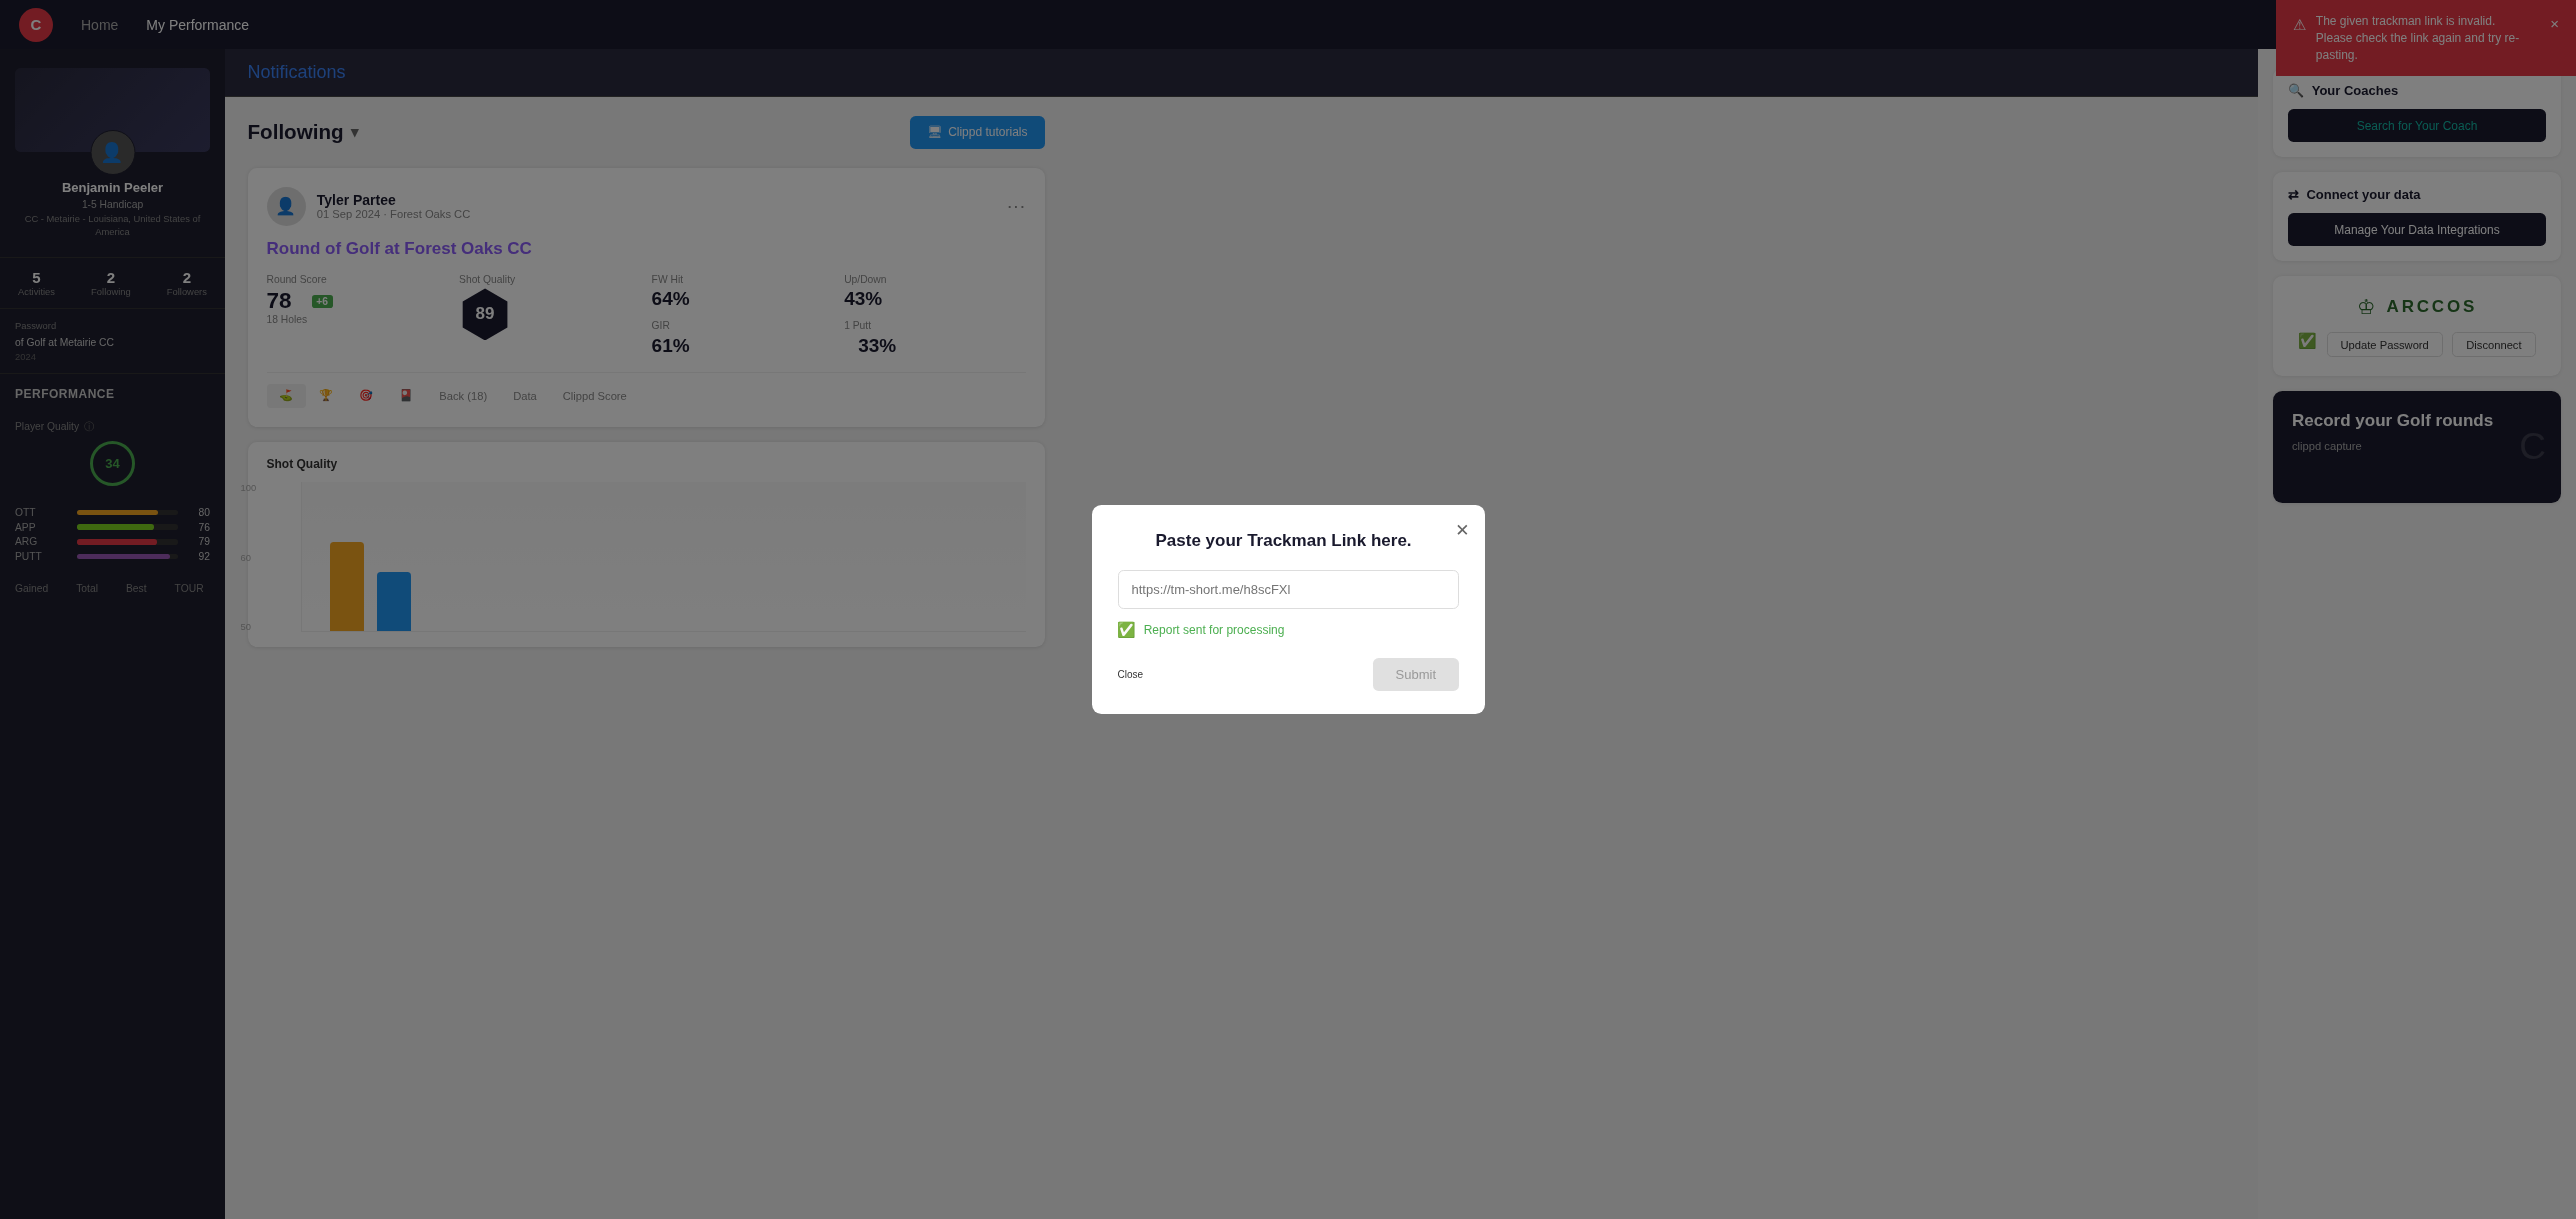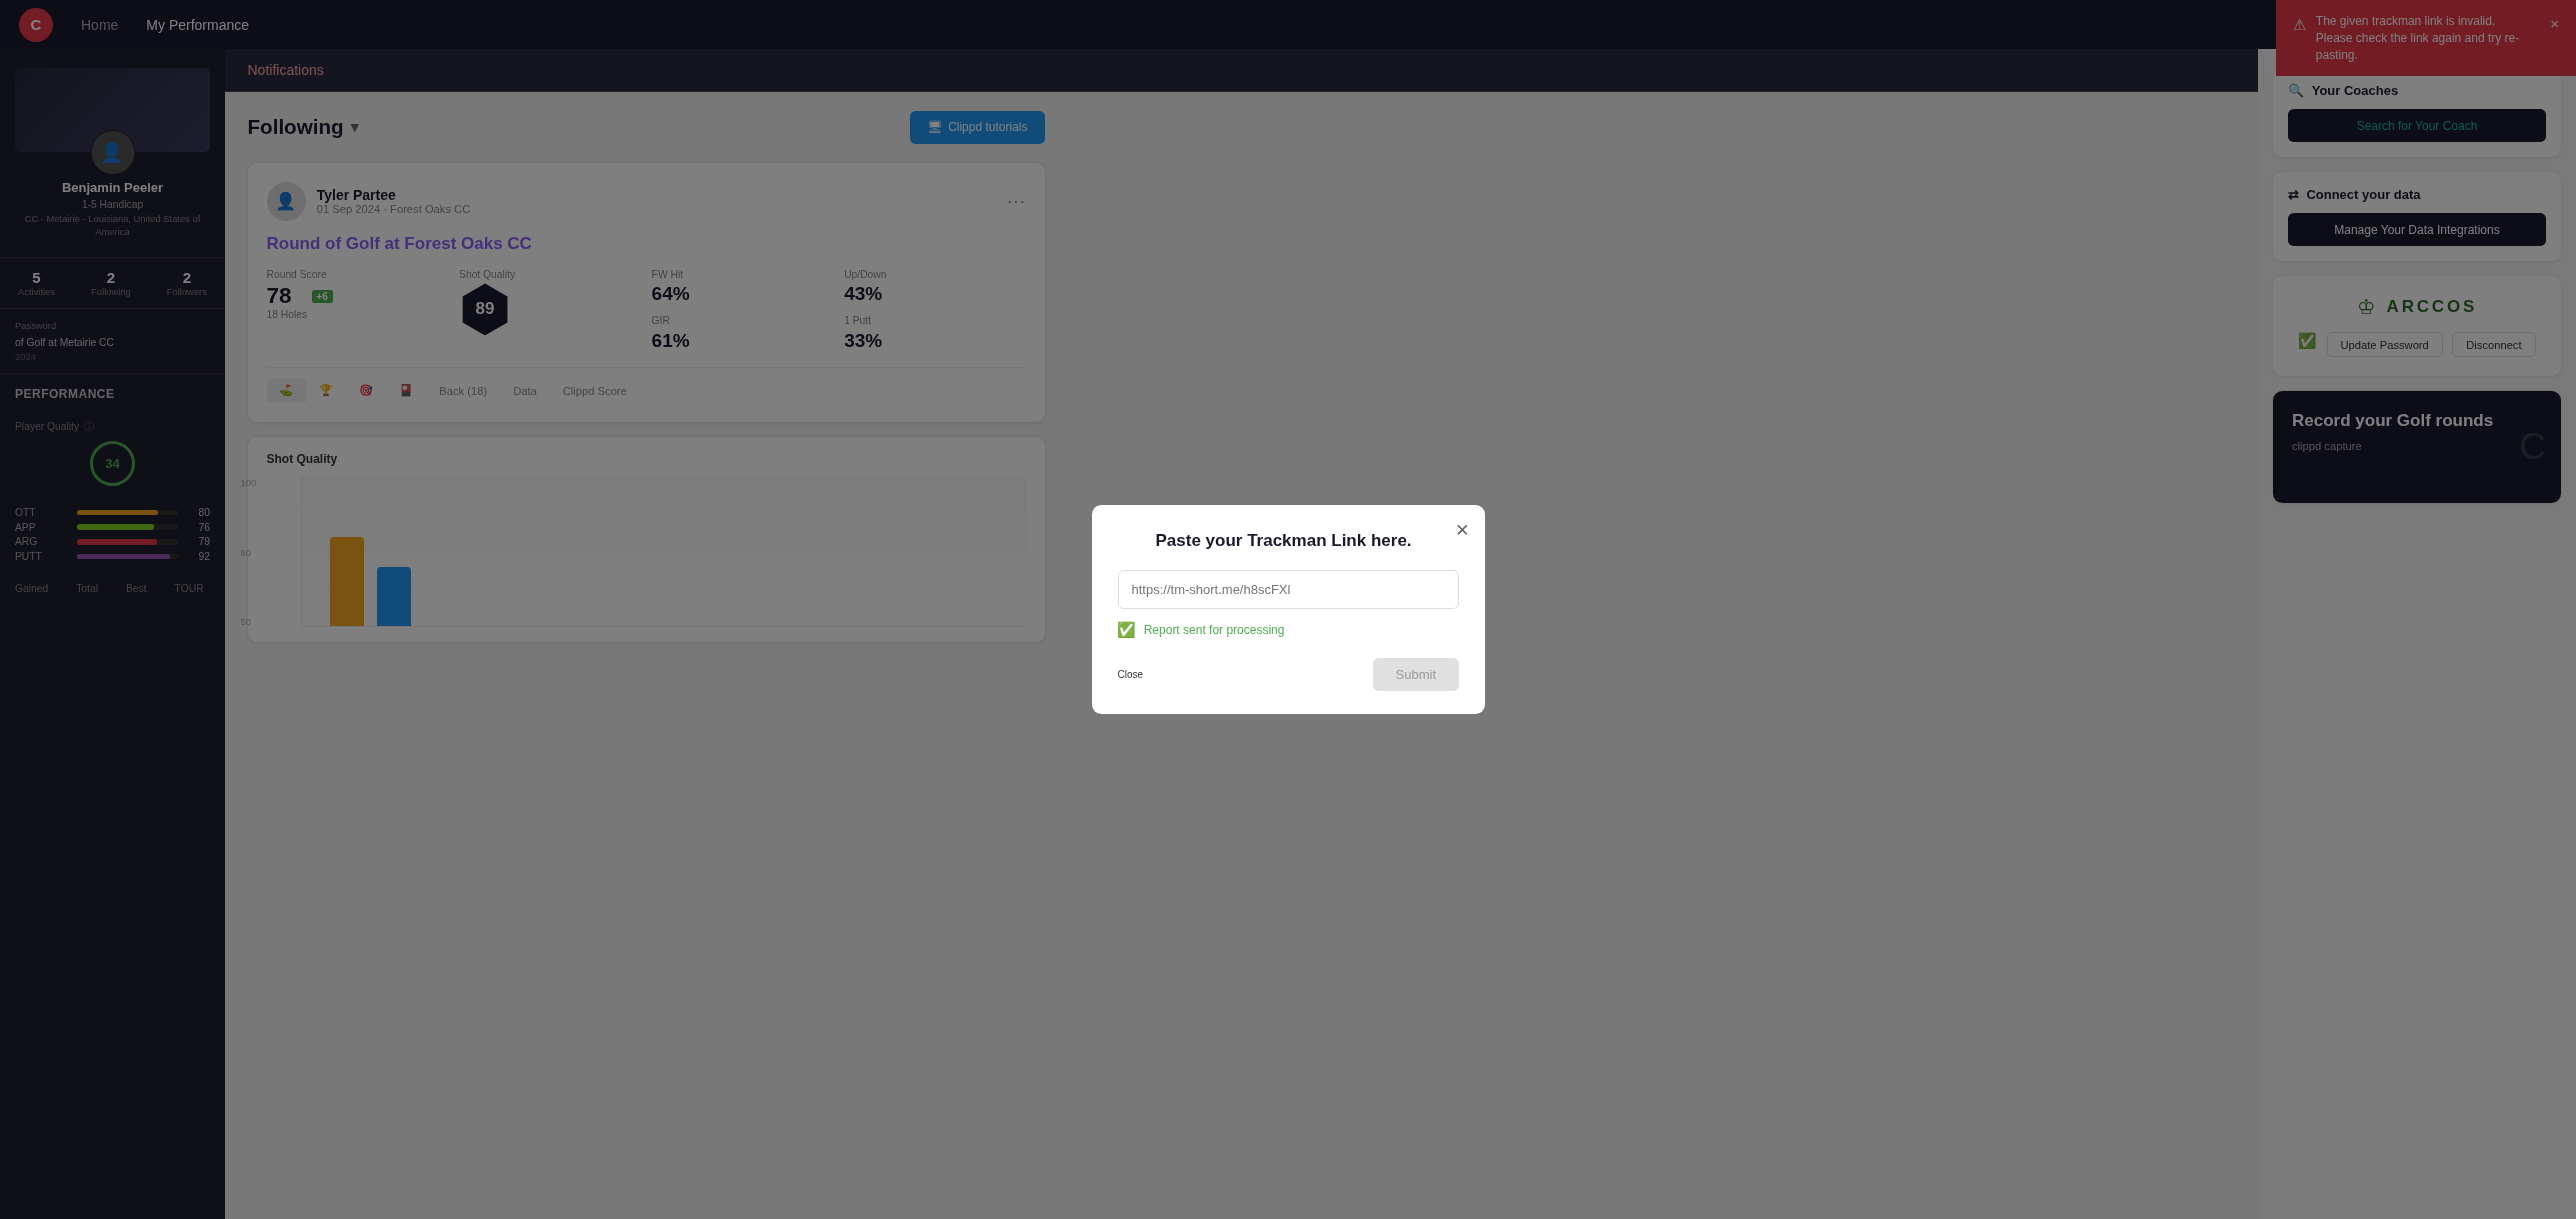--- a/index.html
+++ b/index.html
@@ -169,22 +169,22 @@
     .content-area {
       flex: 1;
       overflow-y: auto;
       padding: 0;
     }
 
     
     .notifications-bar {
       background: #2a2a3e;
       padding: 13px 22.5px;
-      color: #fca5a5;
-      font-size: 14px;
+      color: #3b82f6;
+      font-size: 18px;
       border-bottom: 0.9px solid #444;
     }
 
     
     .feed-area {
       padding: 19px 22.5px;
       max-width: 842px;
     }
 
     
@@ -616,21 +616,21 @@
               <div class="post-stat-value" style="font-size:19px;">61%</div>
             </div>
           </div>
           <div class="post-stat-block">
             <div style="margin-bottom:9.4px;">
               <div class="post-stat-label">Up/Down</div>
               <div class="post-stat-value" style="font-size:19px;">43%</div>
             </div>
             <div>
               <div class="post-stat-label">1 Putt</div>
-              <div class="post-stat-value" style="font-size:19px;">33%</div>
+              <div class="post-stat-value" style="font-size:19px;margin-left:14px;">33%</div>
             </div>
           </div>
         </div>
         <div class="post-tabs">
           <div class="post-tab active">⛳</div>
           <div class="post-tab">🏆</div>
           <div class="post-tab">🎯</div>
           <div class="post-tab">🎴</div>
           <div class="post-tab">Back (18)</div>
           <div class="post-tab">Data</div>

